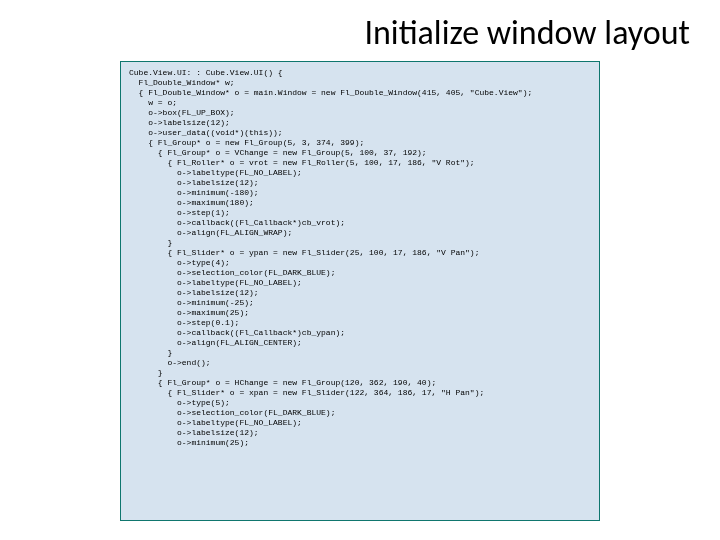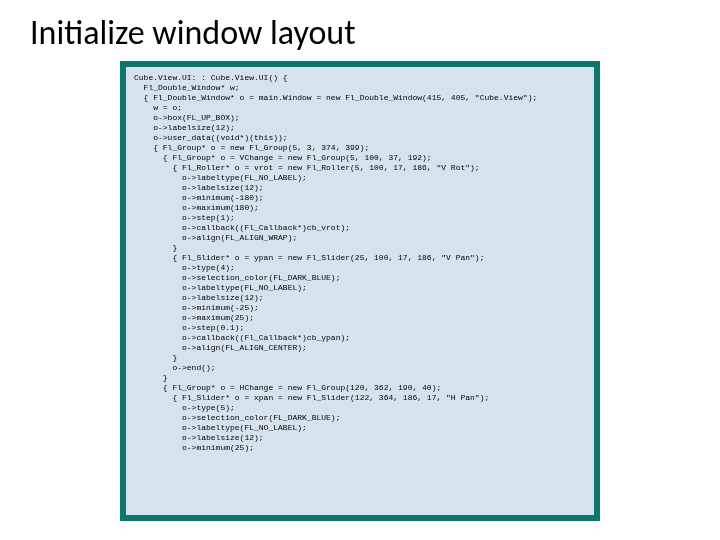--- a/index.html
+++ b/index.html
@@ -12,29 +12,29 @@
     }
     .slide {
       width: 100%;
       height: 100%;
       padding: 0 30px;
     }
     .title {
       font-size: 34px;
       font-weight: 400;
       color: #000;
-      text-align: left;
+      text-align: right;
       padding: 12px 0 8px 0;
     }
     .code-box {
       width: 480px;
       height: 460px;
       margin: 0 auto;
       background: #d6e3ef;
-      border: 6px solid #0f766e;
+      border: 1px solid #0f766e;
       padding: 6px 8px;
       font-family: "Courier New", monospace;
       font-size: 8px;
       line-height: 1.25;
       color: #000;
       white-space: pre;
       overflow: hidden;
     }
   </style>
 </head>

